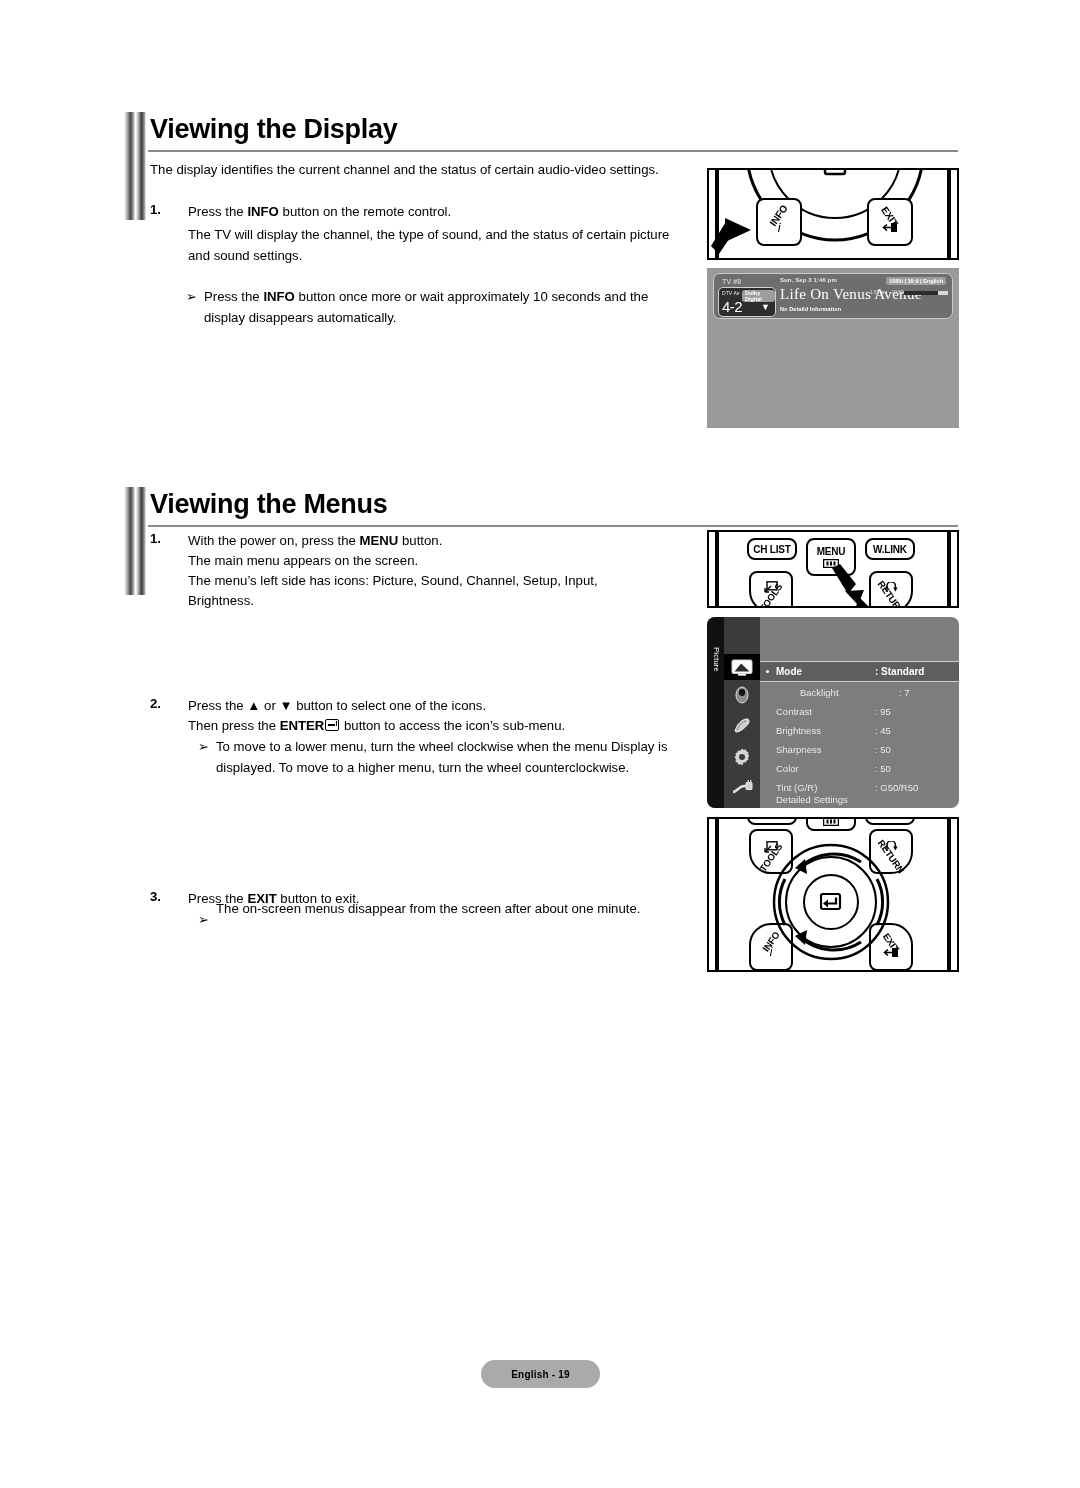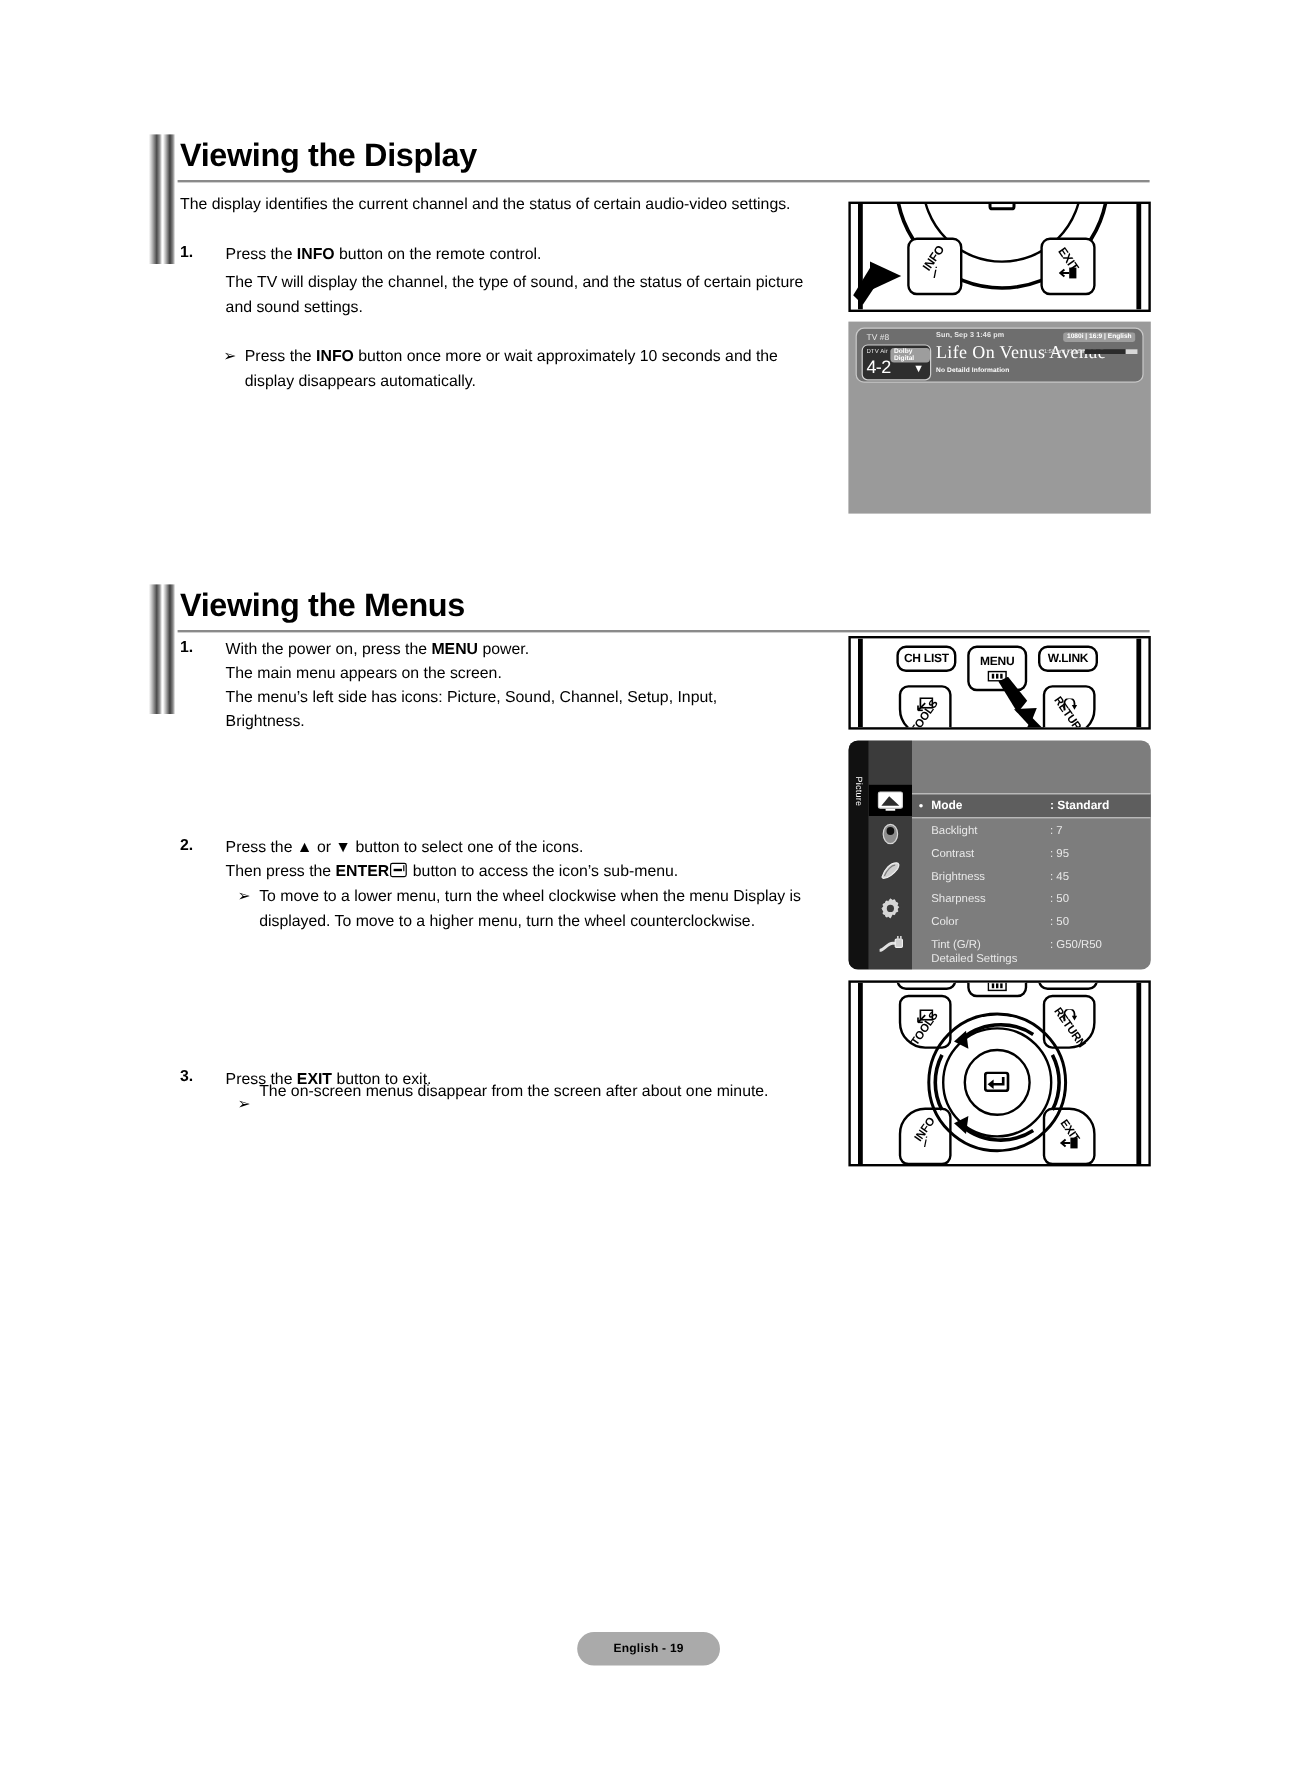--- a/index.html
+++ b/index.html
@@ -326,21 +326,21 @@
 </div>
 
 <div class="metal-bar" style="left:124px; top:487px; height:108px;"></div>
 
 <div class="section" style="top:491px;">
   <div class="sec-title">Viewing the Menus</div>
 </div>
 <div class="sec-rule" style="left:148px; top:525px; width:810px;"></div>
 
 <div class="step-no" style="left:150px; top:531px;">1.</div>
-<div class="para" style="left:188px; top:531px; width:500px;"><span>With the power on, press the </span><b>MENU</b><span> power.</span></div>
+<div class="para" style="left:188px; top:531px; width:500px;"><span>With the power on, press the </span><b>MENU</b><span> button.</span></div>
 <div class="para" style="left:188px; top:551px;">The main menu appears on the screen.</div>
 <div class="para" style="left:188px; top:571px;">The menu’s left side has icons: Picture, Sound, Channel, Setup, Input,</div>
 <div class="para" style="left:188px; top:591px;">Brightness.</div>
 
 <div class="step-no" style="left:150px; top:696px;">2.</div>
 <div class="para" style="left:188px; top:696px;">Press the ▲ or ▼ button to select one of the icons.</div>
 <div class="para" style="left:188px; top:716px;"><span>Then press the </span><b>ENTER</b><span class="ent"></span><span> button to access the icon’s sub-menu.</span></div>
 
 <div class="bullet-arrow" style="left:198px; top:737px;">➢</div>
 <div class="para" style="left:216px; top:737px; width:478px;">To move to a lower menu, turn the wheel clockwise when the menu Display is displayed. To move to a higher menu, turn the wheel counterclockwise.</div>
@@ -440,21 +440,21 @@
 
   </div>
 
   <div class="menu-rows">
 
     <div class="mrow hl" style="top:44px;">
       <span class="dot"></span>
       <span class="lbl">Mode</span>
       <span class="val">: Standard</span>
     </div>
-    <div class="mrow" style="top:66px;">
+    <div class="mrow" style="top:66px;margin-left:24px;">
       <span class="lbl">Backlight</span>
       <span class="val">: 7</span>
     </div>
     <div class="mrow" style="top:85px;padding-left:15px;">
       <span class="lbl">Contrast</span>
       <span class="val">: 95</span>
     </div>
     <div class="mrow" style="top:104px;">
       <span class="lbl">Brightness</span>
       <span class="val">: 45</span>

